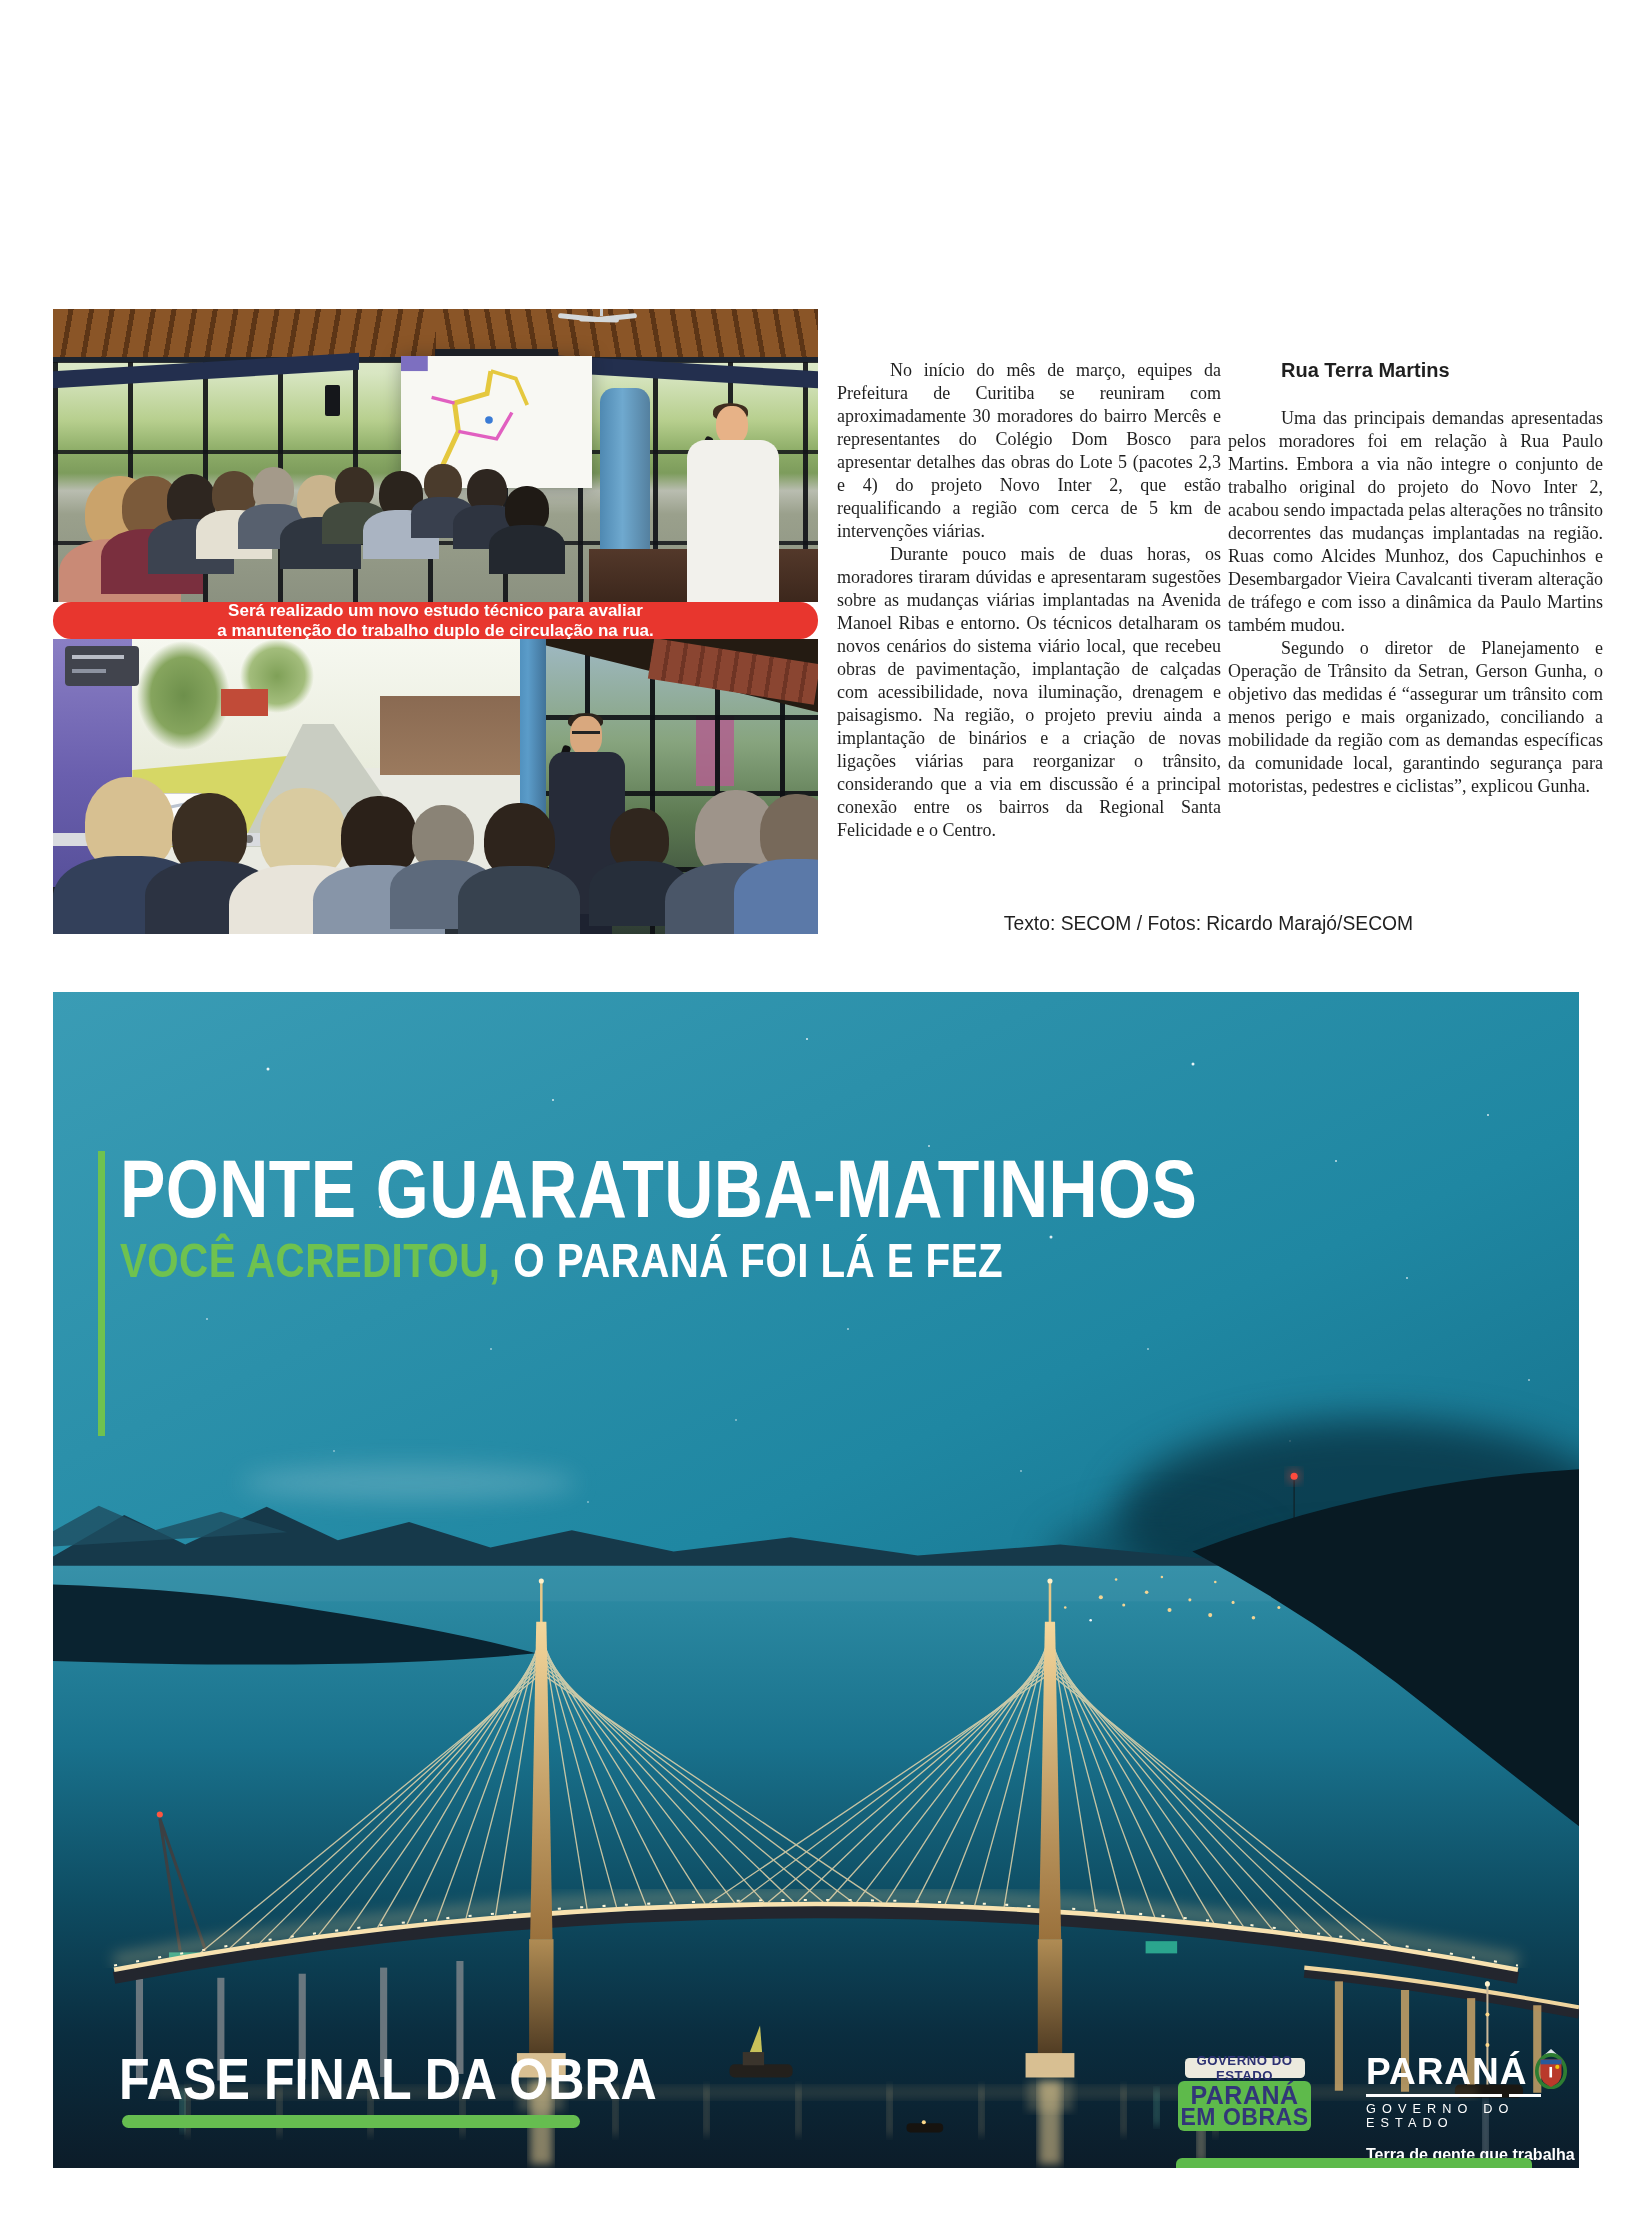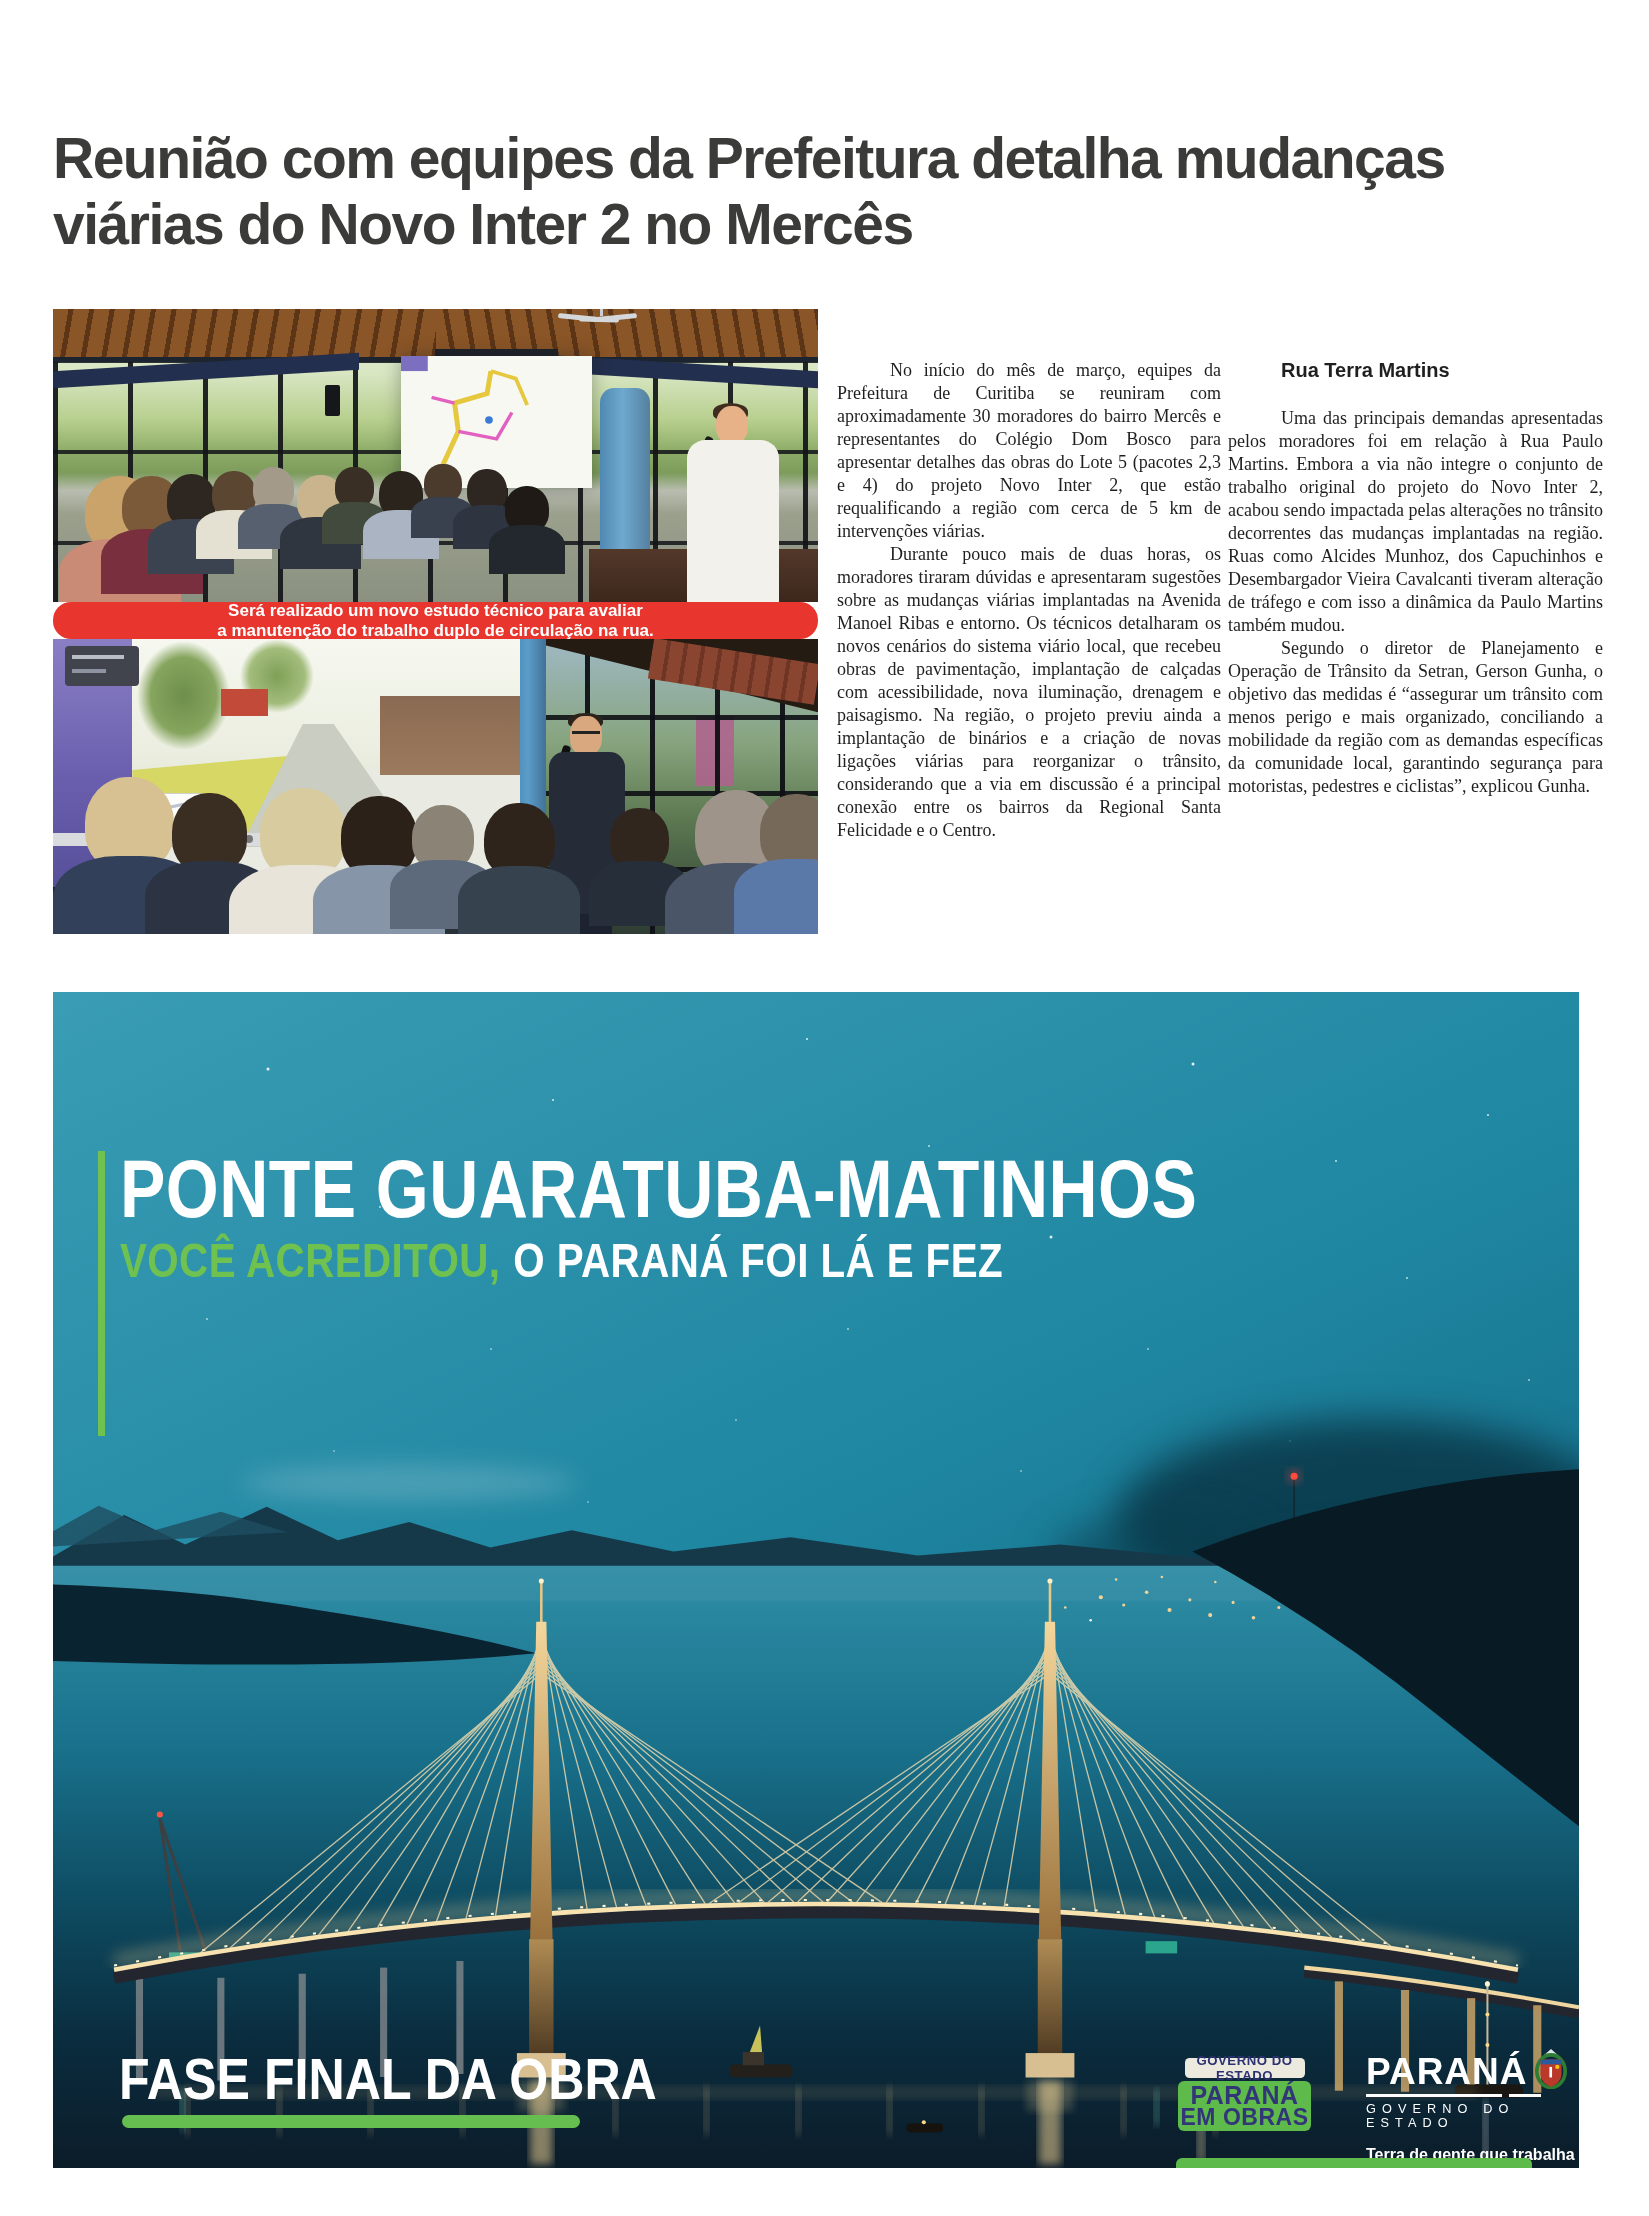--- a/index.html
+++ b/index.html
@@ -134,21 +134,20 @@
   .logo-gov .gsub{margin-top:5.1px;font-size:12.7px;letter-spacing:6.1px;}
   .logo-gov .tag{margin-top:16.3px;font-size:16px;font-weight:bold;}
   .bottom-band{position:absolute;left:1123px;top:1166px;width:356px;height:11.2px;border-radius:6.1px 6.1px 0 0;background:#5eba4b;}
 </style>
 </head>
 <body>
 
 <div class="page">
 
 
-  <h1 class="headline">Reunião com equipes da Prefeitura detalha mudanças viárias do Novo Inter 2 no Mercês</h1>
 
   <div class="photo photo1">
     <div class="abs p1-glass"></div>
     <div class="abs p1-rails"></div>
     <div class="abs p1-wood-l"></div>
     <div class="abs p1-wood-r"></div>
     <div class="abs p1-eave"></div>
     <div class="abs p1-beam-l"></div>
     <div class="abs p1-beam-r"></div>
     <div class="abs p1-fan">
@@ -314,20 +313,21 @@
 
   <div class="col col1">
     <p>No início do mês de março, equipes da Prefeitura de Curitiba se reuniram com aproximadamente 30 moradores do bairro Mercês e representantes do Colégio Dom Bosco para apresentar detalhes das obras do Lote 5 (pacotes 2,3 e 4) do projeto Novo Inter 2, que estão requalificando a região com cerca de 5 km de intervenções viárias.</p>
     <p>Durante pouco mais de duas horas, os moradores tiraram dúvidas e apresentaram sugestões sobre as mudanças viárias implantadas na Avenida Manoel Ribas e entorno. Os técnicos detalharam os novos cenários do sistema viário local, que recebeu obras de pavimentação, implantação de calçadas com acessibilidade, nova iluminação, drenagem e paisagismo. Na região, o projeto previu ainda a implantação de binários e a criação de novas ligações viárias para reorganizar o trânsito, considerando que a via em discussão é a principal conexão entre os bairros da Regional Santa Felicidade e o Centro.</p>
   </div>
   <div class="col col2">
     <h2>Rua Terra Martins</h2>
     <p>Uma das principais demandas apresentadas pelos moradores foi em relação à Rua Paulo Martins. Embora a via não integre o conjunto de trabalho original do projeto do Novo Inter 2, acabou sendo impactada pelas alterações no trânsito decorrentes das mudanças implantadas na região. Ruas como Alcides Munhoz, dos Capuchinhos e Desembargador Vieira Cavalcanti tiveram alteração de tráfego e com isso a dinâmica da Paulo Martins também mudou.</p>
     <p>Segundo o diretor de Planejamento e Operação de Trânsito da Setran, Gerson Gunha, o objetivo das medidas é “assegurar um trânsito com menos perigo e mais organizado, conciliando a mobilidade da região com as demandas específicas da comunidade local, garantindo segurança para motoristas, pedestres e ciclistas”, explicou Gunha.</p>
   </div>
+  <div class="credit">Texto: SECOM / Fotos: Ricardo Marajó/SECOM</div>
 
   <div class="ad">
     <div class="star"></div>
     <div class="star2"></div>
     <div class="cloud clw1"></div>
     <div class="cloud clw2"></div>
     <div class="cloud cl1"></div>
     <div class="cloud cl2"></div>
     <div class="cloud cl3"></div>
 

